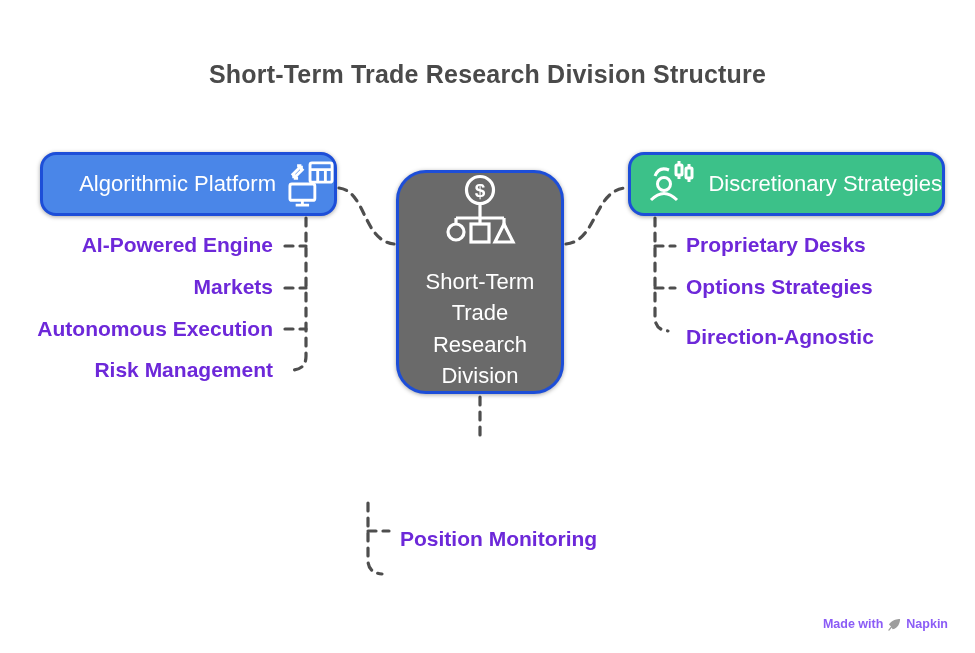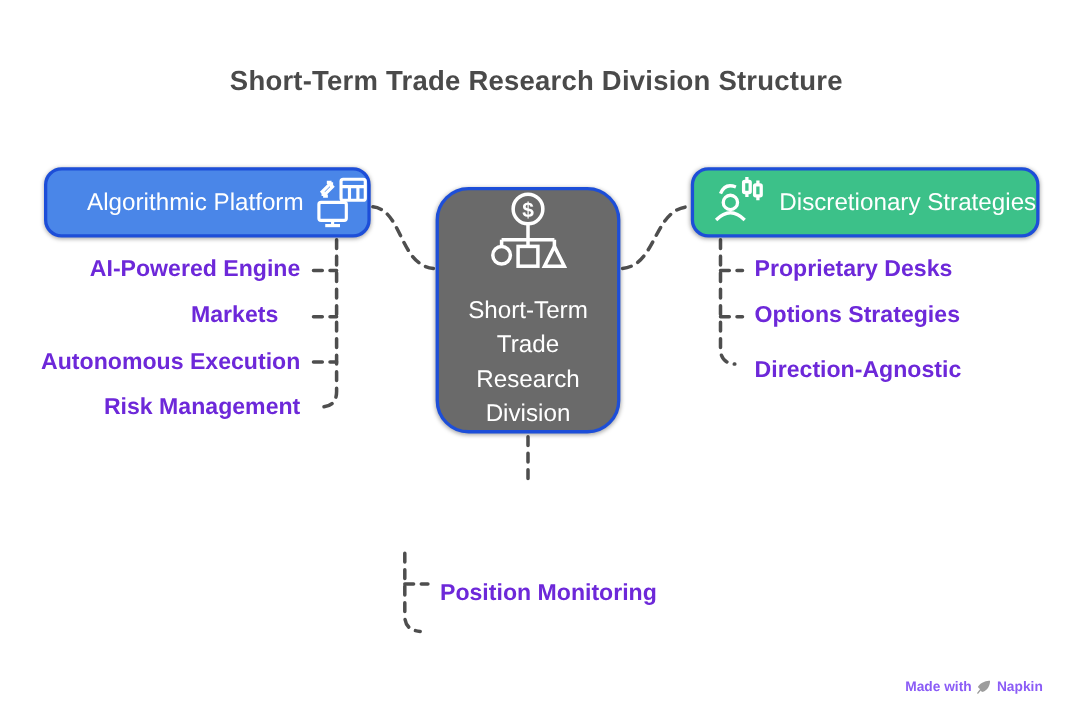--- a/index.html
+++ b/index.html
@@ -90,21 +90,21 @@
         <rect x="38" y="8" width="6" height="10" rx="1"></rect>
       <path d="M7 16 Q11 6 21 10"></path>
       <circle cx="16" cy="24" r="6.5"></circle>
       <path d="M3 40 Q16 27 29 40"></path>
     </svg>
     <span>Discretionary Strategies</span>
   </div>
 
 
   <div class="list-item" style="right:702px; top:232px;">AI-Powered Engine</div>
-  <div class="list-item" style="right:722px; top:274px;">Markets</div>
+  <div class="list-item" style="right:702px; top:274px;">Markets</div>
   <div class="list-item" style="right:702px; top:316px;">Autonomous Execution</div>
   <div class="list-item" style="right:702px; top:357px;text-align:right;">Risk Management</div>
 
   <div class="list-item" style="left:686px; top:232px;">Proprietary Desks</div>
   <div class="list-item" style="left:686px; top:274px;">Options Strategies</div>
   <div class="list-item" style="left:686px; top:324px;">Direction-Agnostic</div>
 
   <div class="list-item" style="left:400px; top:526px;">Position Monitoring</div>
 
   <div class="watermark">

